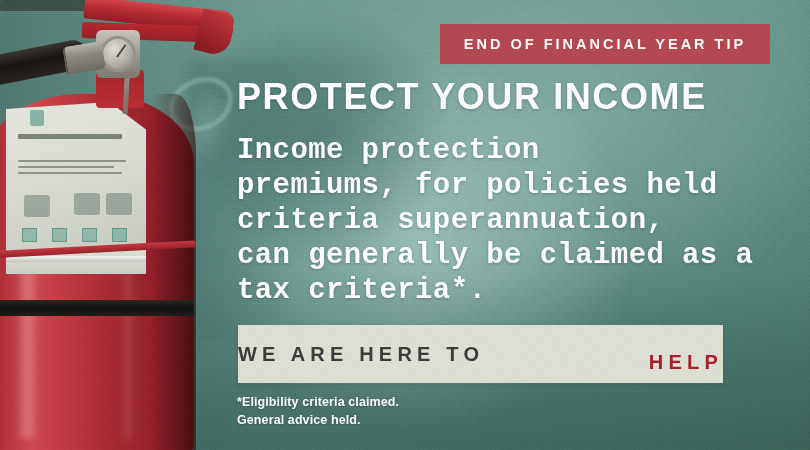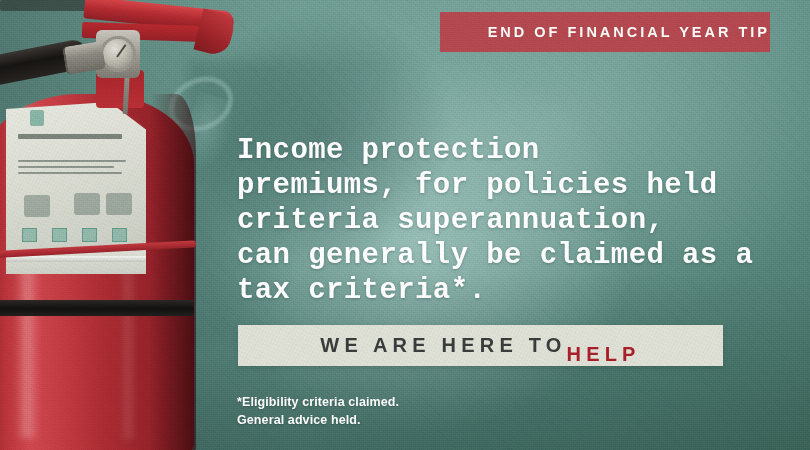--- a/index.html
+++ b/index.html
@@ -216,23 +216,23 @@
     border-radius:3px;
   }
   .ext-dark-right {
     position:absolute; left:150px; top:94px; width:46px; height:360px;
     background:linear-gradient(90deg, rgba(60,12,16,0) 0%, rgba(60,12,16,0.45) 70%, rgba(48,8,12,0.62) 100%);
     border-radius:0 20px 6px 0 / 0 60px 6px 0;
   }
 
   
   #eofy-banner {
-    position:absolute; left:440px; top:12px; width:330px; height:40px;
+    position:absolute; left:440px; top:24px; width:330px; height:40px;
     background:#b4484f;
-    display:flex; align-items:center; justify-content:flex-end;
+    display:flex; align-items:center; justify-content:center;
   }
   #eofy-banner .lbl {
     color:#fdfdfb;
     font-size:14.5px;
     font-weight:bold;
     letter-spacing:3.0px;
     white-space:nowrap;
   }
 
   
@@ -251,23 +251,23 @@
     font-size:29px;
     font-weight:bold;
     line-height:35px;
     letter-spacing:0.4px;
     text-shadow:0 1px 3px rgba(30,60,56,0.35);
   }
   #body-copy .ln { display:block; white-space:nowrap;font-family:Liberation Mono, monospace; }
 
   
   #cta-banner {
-    position:absolute; left:238px; top:325px; width:485px; height:41px;
+    position:absolute; left:238px; top:325px; width:485px; height:58px;
     background:#dfe1d6;
-    display:flex; align-items:center; justify-content:center;
+    display:flex; align-items:center; justify-content:space-between;
     box-shadow:0 2px 5px rgba(32,62,56,0.22);
   }
   #cta-banner .cta-main {
     color:#3a3c3b;
     font-size:20px;
     font-weight:bold;
     letter-spacing:5.2px;
     white-space:nowrap;
   }
   #cta-banner .cta-accent {
@@ -339,20 +339,21 @@
     <div class="ext-gauge"></div>
     <div class="ext-gauge-needle"></div>
     <div class="ext-hose"></div>
     <div class="ext-hose-end"></div>
   </div>
 
   <div id="eofy-banner">
     <span class="lbl">END OF FINANCIAL YEAR TIP</span>
   </div>
 
+  <div id="headline">PROTECT YOUR INCOME</div>
 
   <div id="body-copy">
     <span class="ln">Income protection</span>
     <span class="ln">premiums, for policies held</span>
     <span class="ln">criteria superannuation,</span>
     <span class="ln">can generally be claimed as a</span>
     <span class="ln">tax criteria*.</span>
   </div>
 
   <div id="cta-banner">

